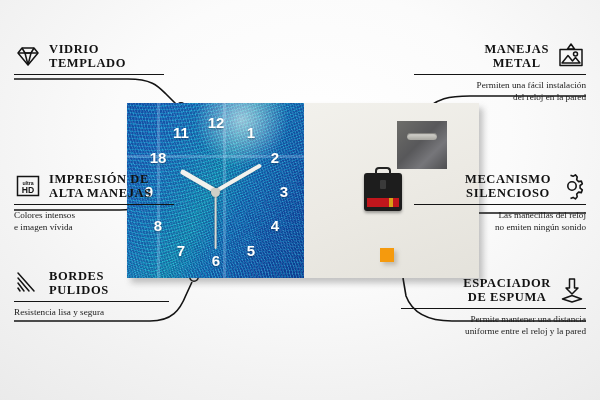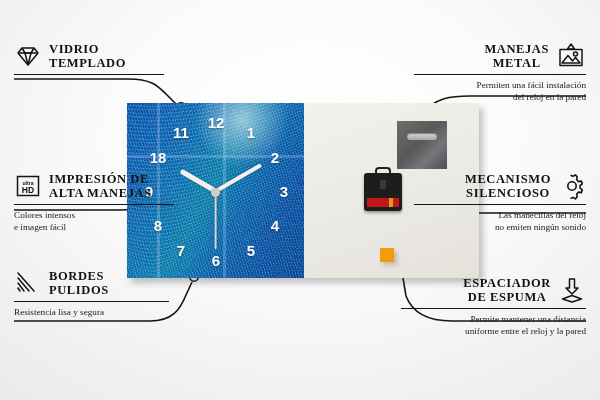--- a/index.html
+++ b/index.html
@@ -260,21 +260,21 @@
       <svg class="icon" width="28" height="26" viewBox="0 0 28 26">
         <rect x="3.5" y="3.5" width="21" height="19" fill="none" stroke="#141414" stroke-width="1.5"></rect>
         <text x="14" y="11.5" text-anchor="middle" font-family="Liberation Sans, sans-serif" font-size="5.2" font-weight="700" fill="#141414">ultra</text>
         <text x="14" y="20" text-anchor="middle" font-family="Liberation Sans, sans-serif" font-size="8.6" font-weight="700" fill="#141414">HD</text>
       </svg>
       <div class="title">IMPRESIÓN DE
 ALTA MANEJAS</div>
     </div>
     <div class="rule"></div>
     <div class="desc">Colores intensos
-e imagen fácil</div>
+e imagen vívida</div>
   </div>
 
   <div class="callout left" style="left:14px; top:269px; width:155px">
     <div class="head">
       <svg class="icon" width="28" height="28" viewBox="0 0 28 28">
         <g stroke="#141414" stroke-width="1.5" stroke-linecap="round">
           <path d="M4 4 L20 22"></path>
             <path d="M4 9 L15 22"></path>
             <path d="M4 14 L10 22"></path>
             <path d="M4 19 L6 22"></path>

